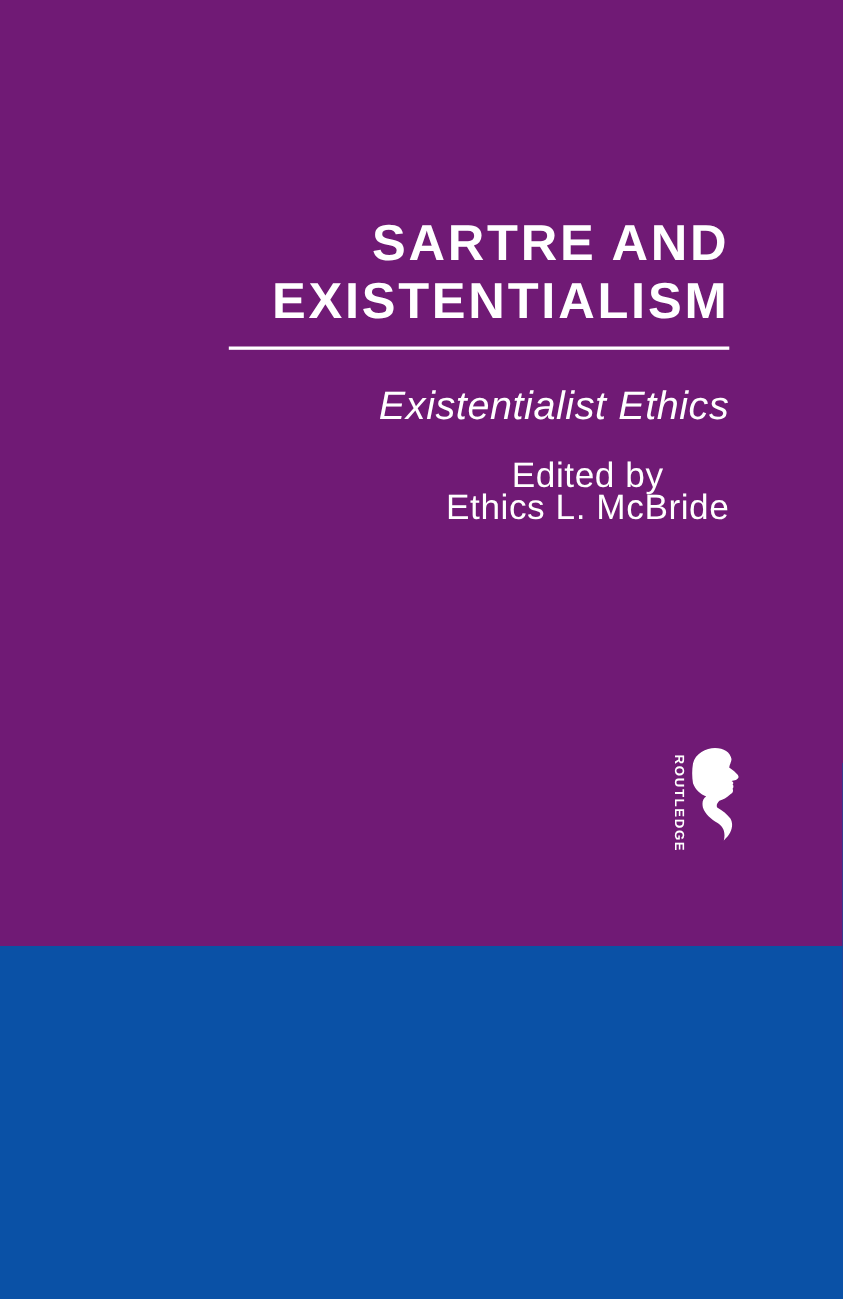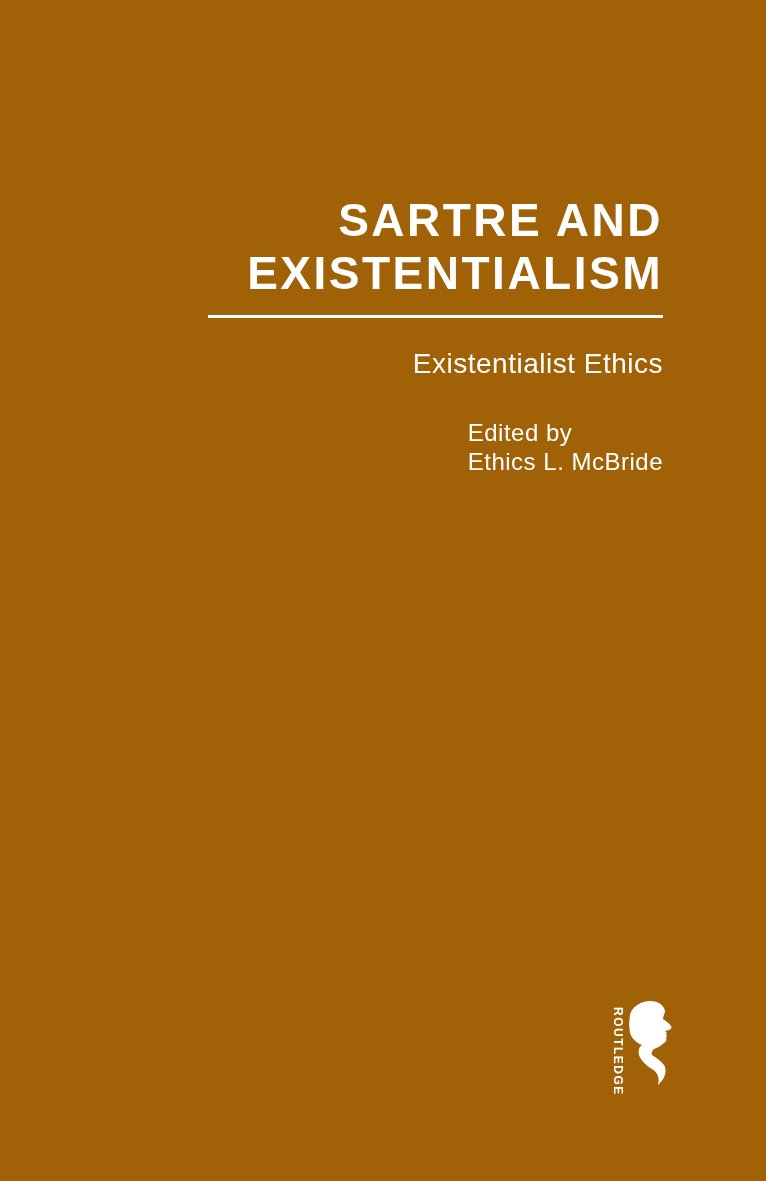--- a/index.html
+++ b/index.html
@@ -5,22 +5,22 @@
   html, body {
     margin: 0;
     padding: 0;
     width: 766px;
     height: 1181px;
     background: #0A51A6;
   }
   .cover {
     position: relative;
     width: 766px;
-    height: 1181px;
-    background: #a16207;
+    height: 860px;
+    background: #701a75;
     overflow: hidden;
     color: #FFFFFF;
     font-family: "Liberation Sans", sans-serif;
   }
   .title {
     position: absolute;
     top: 194px;
     right: 103px;
     margin: 0;
     text-align: right;
@@ -35,30 +35,31 @@
     top: 315px;
     right: 103px;
     width: 455px;
     height: 3px;
     background: #FFFFFF;
   }
   .subtitle {
     position: absolute;
     top: 348px;
     right: 103px;
-    font-size: 28px;
+    font-size: 36px;
     letter-spacing: 0.5px;
     white-space: nowrap;
+    font-style: italic;
   }
   .edited-block {
     position: absolute;
     top: 418px;
     right: 103px;
-    text-align: left;
-    font-size: 24px;
+    text-align: center;
+    font-size: 32px;
     line-height: 29px;
     letter-spacing: 0.5px;
     white-space: nowrap;
   }
   .publisher-logo {
     position: absolute;
     right: 92px;
     bottom: 85px;
     display: flex;
     flex-direction: row;

